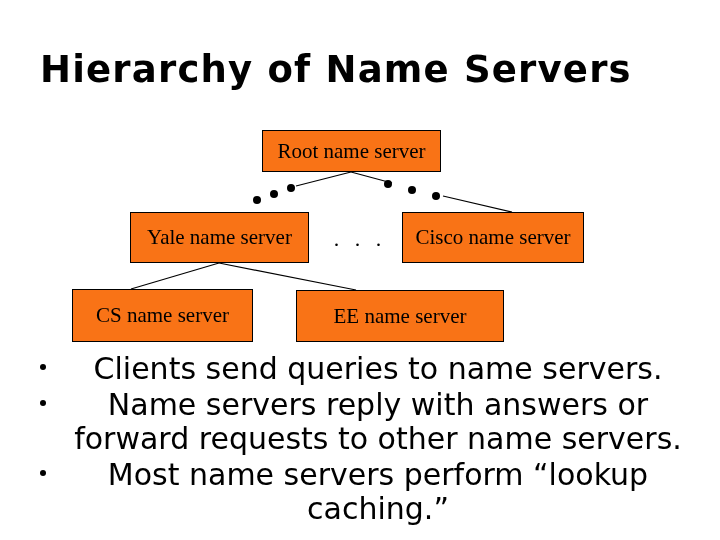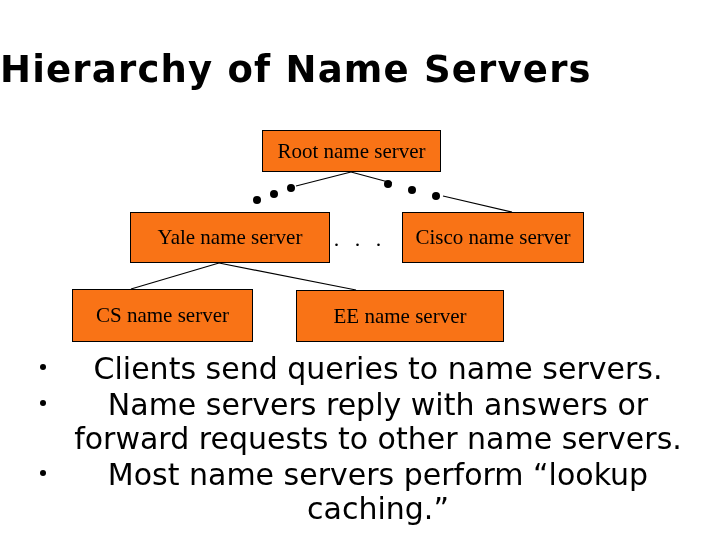--- a/index.html
+++ b/index.html
@@ -22,20 +22,21 @@
     left: 0;
     top: 48px;
     width: 581px;
     text-align: center;
     font-family: "DejaVu Sans", sans-serif;
     font-size: 37px;
     font-weight: 600;
     letter-spacing: 1.2px;
     color: #000000;
     white-space: nowrap;
+    padding-left: 40px;
   }
 
   
   #diagram {
     position: absolute;
     left: 0;
     top: 0;
     width: 720px;
     height: 350px;
   }
@@ -55,21 +56,21 @@
     color: #000000;
     font-family: "Liberation Serif", "DejaVu Serif", serif;
     font-size: 21px;
     line-height: 1;
     display: flex;
     align-items: center;
     justify-content: center;
     white-space: nowrap;
   }
   #node-root   { left: 262px; top: 130px; width: 179px; height: 42px; }
-  #node-yale   { left: 130px; top: 212px; width: 200px; height: 51px; }
+  #node-yale   { left: 130px; top: 212px; width: 179px; height: 51px; }
   #node-cisco  { left: 402px; top: 212px; width: 182px; height: 51px; }
   #node-cs     { left:  72px; top: 289px; width: 181px; height: 53px; }
   #node-ee     { left: 296px; top: 290px; width: 208px; height: 52px; }
 
   .link-dot {
     position: absolute;
     width: 8px;
     height: 8px;
     border-radius: 50%;
     background: #000000;

